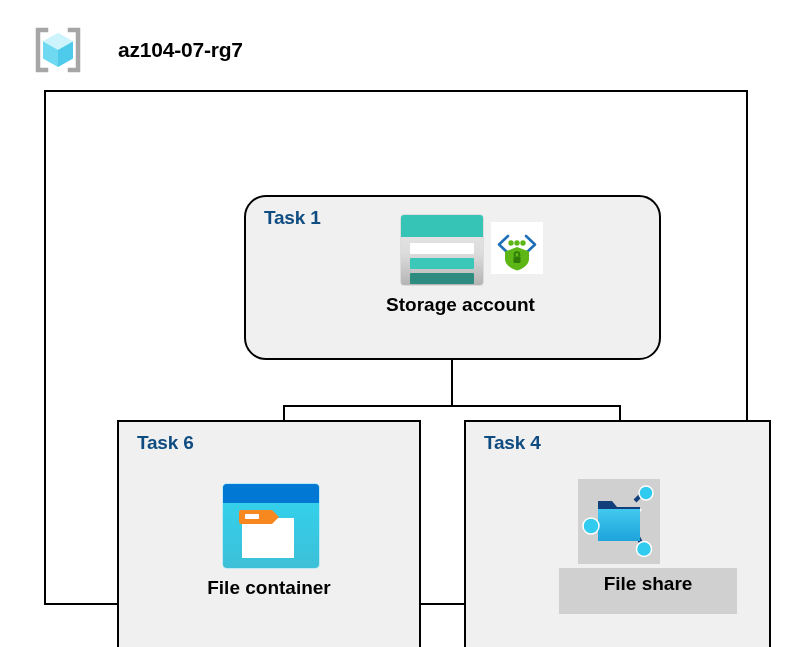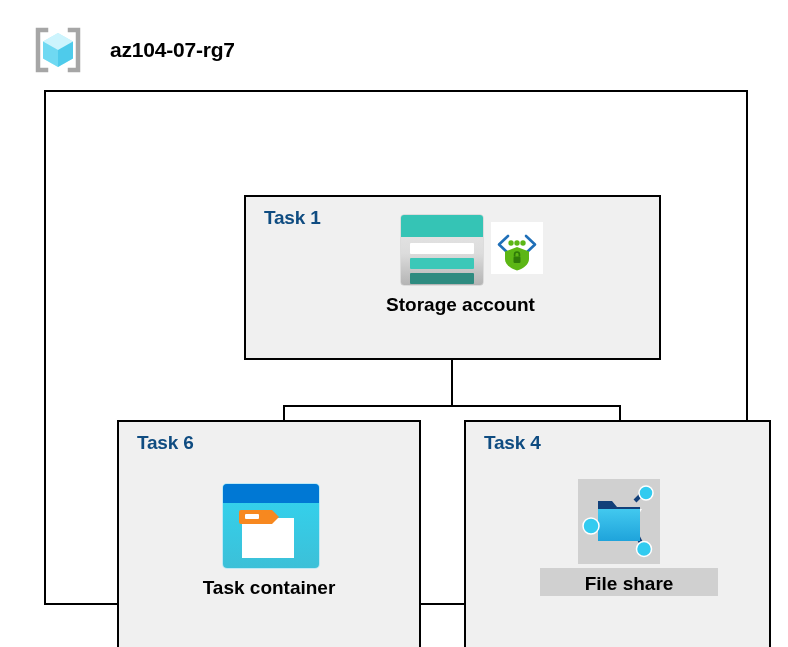--- a/index.html
+++ b/index.html
@@ -16,21 +16,21 @@
   }
 
   
   #rg-header {
     position: absolute;
     left: 30px;
     top: 26px;
     height: 48px;
     display: flex;
     align-items: center;
-    gap: 24px;
+    gap: 32px;
   }
   #rg-icon {
     width: 56px;
     height: 48px;
     position: relative;
     flex: none;
   }
   #rg-title {
     font-size: 21px;
     font-weight: bold;
@@ -51,21 +51,21 @@
     box-sizing: border-box;
   }
 
   
   .task-box {
     position: absolute;
     border: 2px solid #000000;
     background: #f0f0f0;
     box-sizing: border-box;
   }
-  #task1-box { left: 198px; top: 103px;  width: 417px; height: 165px; }
+  #task1-box { left: 198px; top: 103px;  width: 417px; height: 165px; border-radius: 22px; }
   #task2-box { left: 71px;  top: 328px;  width: 304px; height: 245px; }
   #task3-box { left: 418px; top: 328px;  width: 307px; height: 245px; }
 
   .task-label {
     position: absolute;
     left: 18px;
     top: 10px;
     font-size: 19px;
     font-weight: bold;
     color: #0f4c81;
@@ -84,25 +84,25 @@
   }
   #storage-label {
     left: 16px; right: 0;
     top: 97px;
   }
   #blob-label {
     left: 0; right: 0;
     top: 155px;
   }
   #fileshare-label {
-    left: 74px;
+    left: 93px;
     top: 146px;
     width: 178px;
     background: #d0d0d0;
-    padding: 5px 0 1px 0;
+    padding: 5px 0 19px 0;
   }
 
   
   .conn {
     position: absolute;
     background: #000000;
   }
   #conn-trunk      { left: 405px; top: 268px; width: 2px;   height: 47px; }
   #conn-bus        { left: 237px; top: 313px; width: 338px; height: 2px; }
   #conn-left-drop  { left: 237px; top: 313px; width: 2px;   height: 73px; }
@@ -266,21 +266,21 @@
     <div class="task-label">Task 6</div>
 
     <div id="blob-icon">
       <div id="blob-titlebar"></div>
       <div id="blob-page"></div>
       <div id="blob-tag">
         <div id="blob-tag-slot"></div>
       </div>
     </div>
 
-    <div class="node-label" id="blob-label">Task container</div>
+    <div class="node-label" id="blob-label">File container</div>
   </div>
 
   <div class="task-box" id="task3-box">
     <div class="task-label">Task 4</div>
 
     <div id="fileshare-icon-bg">
       <svg id="fileshare-icon" viewBox="0 0 82 85" aria-hidden="true">
         <path d="M62 16 L68 16" stroke="#12407a" stroke-width="4" fill="none"></path>
         <path d="M57 22 L66 13" stroke="#12407a" stroke-width="4" fill="none"></path>
         <path d="M18 46 L30 46" stroke="#12407a" stroke-width="4" fill="none"></path>

